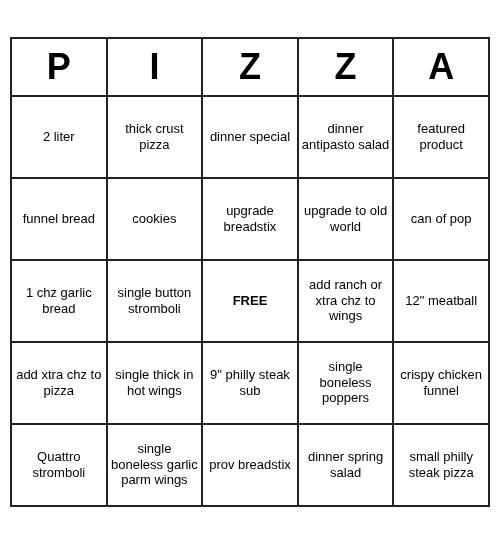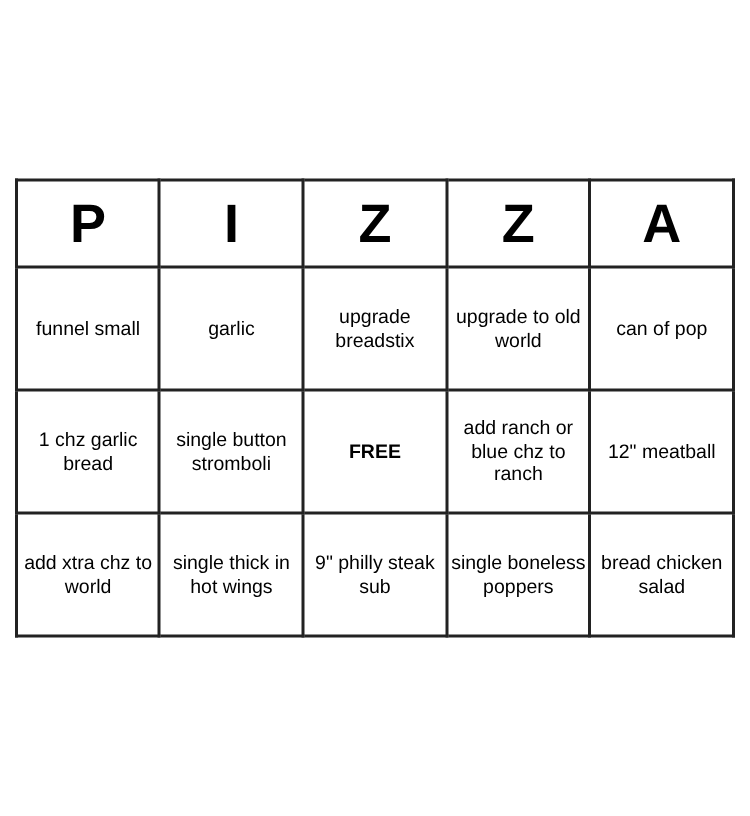--- a/index.html
+++ b/index.html
@@ -47,35 +47,49 @@
   <thead>
     <tr>
       <th>P</th>
       <th>I</th>
       <th>Z</th>
       <th>Z</th>
       <th>A</th>
     </tr>
   </thead>
   <tbody id="bingo-body">
+  <tr>
+        <td>2 liter</td>
+        <td>thick crust pizza</td>
+        <td>dinner special</td>
+        <td>dinner antipasto salad</td>
+        <td>featured product</td>
+      </tr>
       <tr>
-        <td>funnel small</td>
-        <td>garlic</td>
+        <td>funnel bread</td>
+        <td>cookies</td>
         <td>upgrade breadstix</td>
         <td>upgrade to old world</td>
         <td>can of pop</td>
       </tr>
       <tr>
         <td>1 chz garlic bread</td>
         <td>single button stromboli</td>
         <td class="free-cell">FREE</td>
-        <td>add ranch or blue chz to ranch</td>
+        <td>add ranch or xtra chz to wings</td>
         <td>12" meatball</td>
       </tr>
       <tr>
-        <td>add xtra chz to world</td>
+        <td>add xtra chz to pizza</td>
         <td>single thick in hot wings</td>
         <td>9" philly steak sub</td>
         <td>single boneless poppers</td>
-        <td>bread chicken salad</td>
+        <td>crispy chicken funnel</td>
+      </tr>
+      <tr>
+        <td>Quattro stromboli</td>
+        <td>single boneless garlic parm wings</td>
+        <td>prov breadstix</td>
+        <td>dinner spring salad</td>
+        <td>small philly steak pizza</td>
       </tr>
     </tbody>
 </table>
 
 </body></html>

